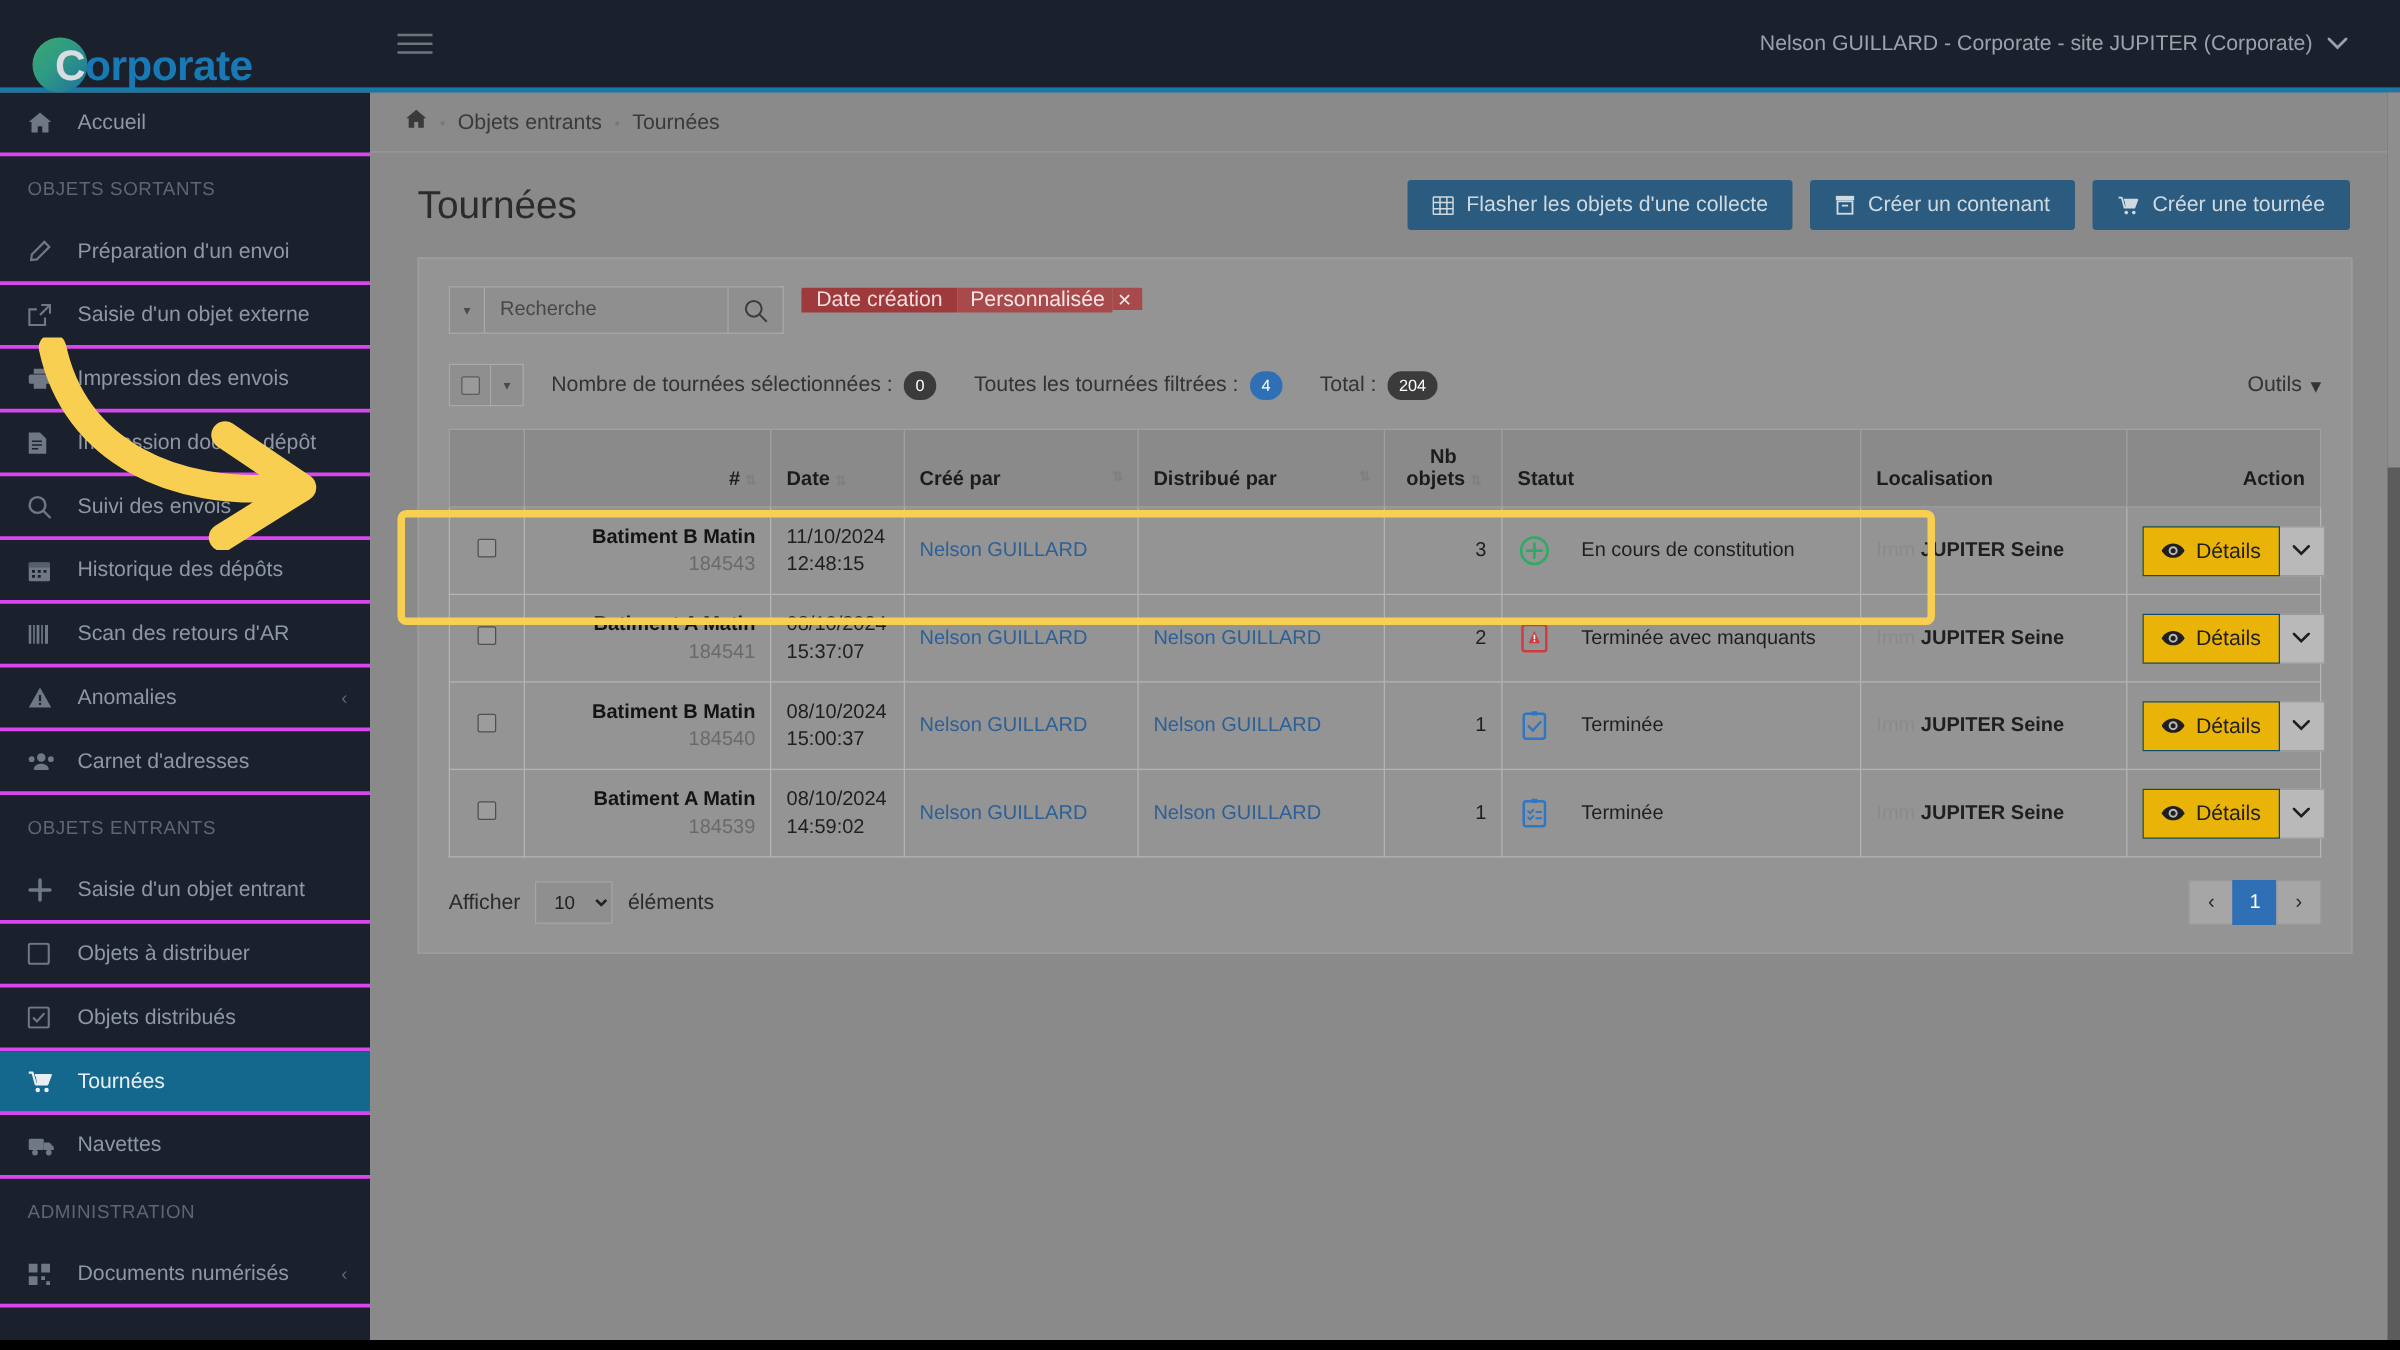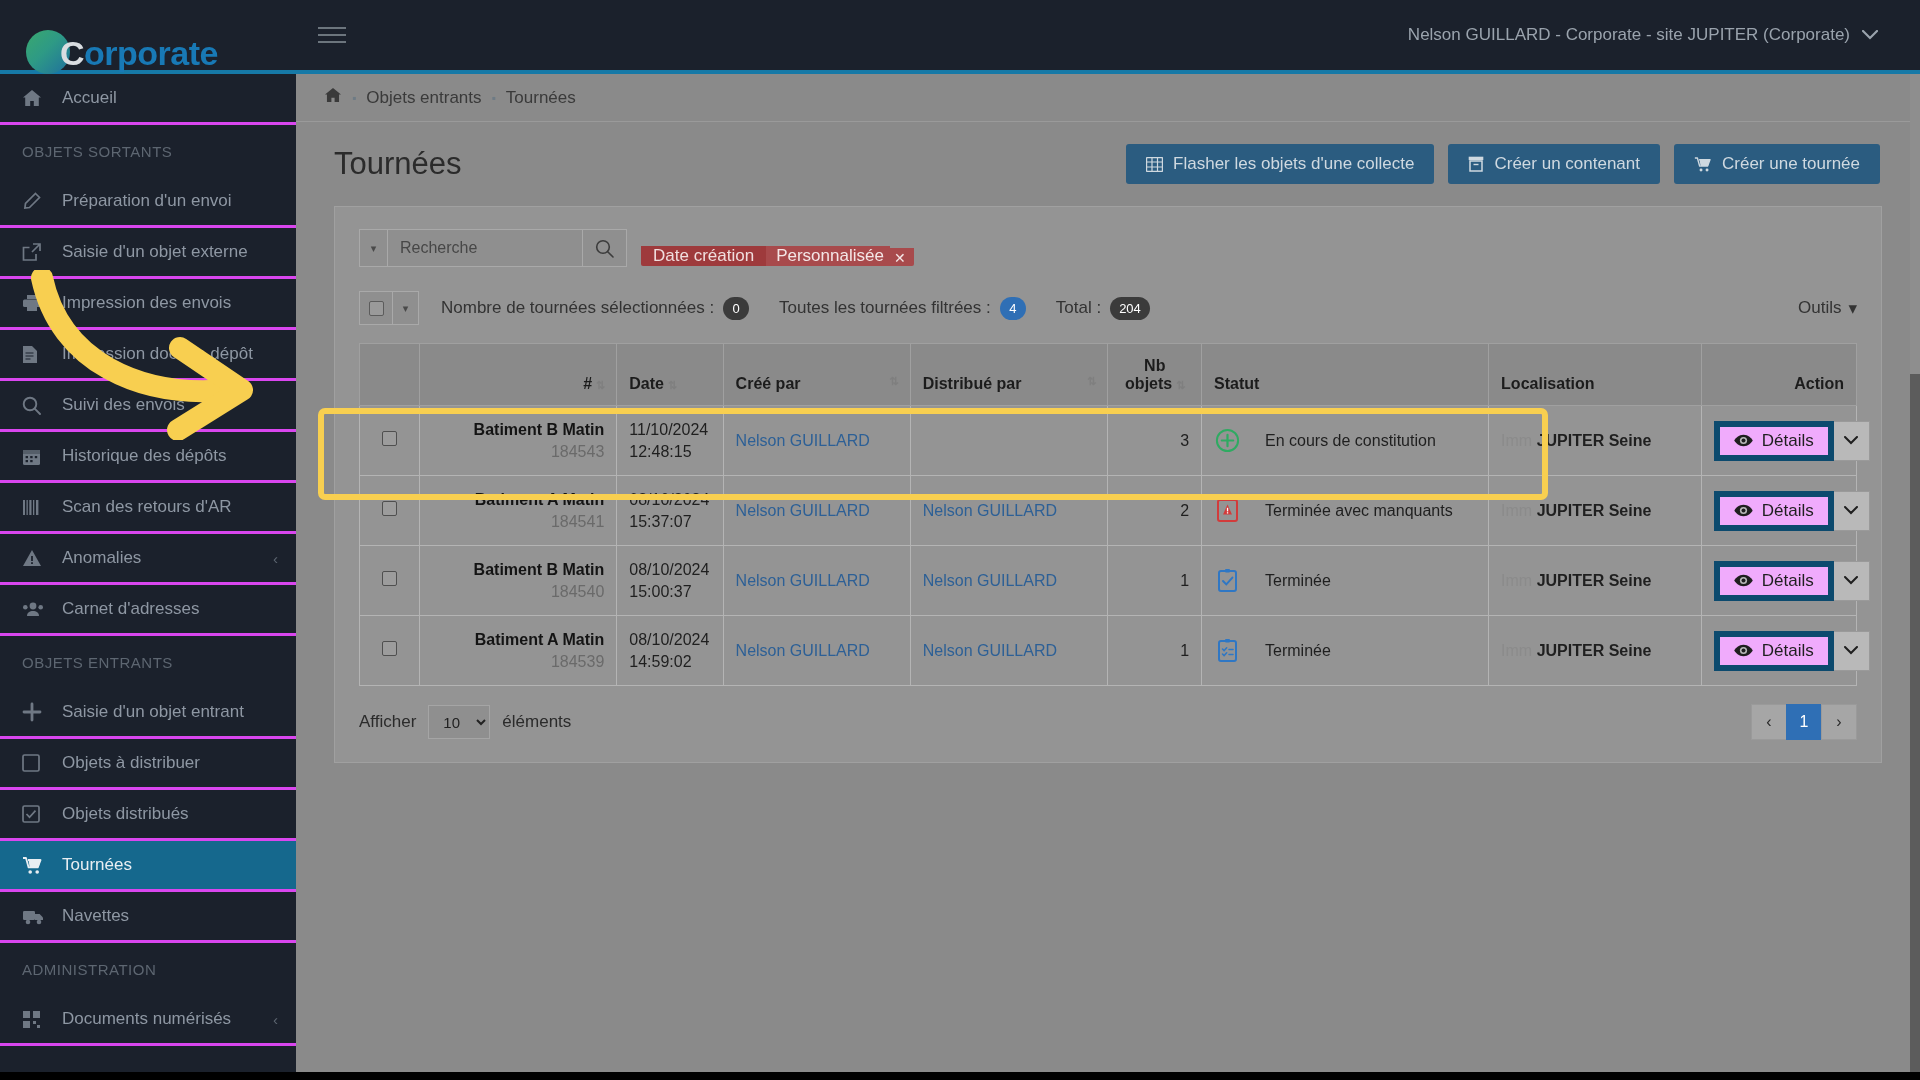--- a/index.html
+++ b/index.html
@@ -19,21 +19,21 @@
   .topbar {
     position: absolute; top: 0; left: 0;
     width: 1920px; height: 70px;
     background: #1b212c;
     display: flex; align-items: center;
     z-index: 5;
   }
   .brand {
     width: 296px; height: 70px;
     display: flex; align-items: center;
-    padding-left: 38px;
+    padding-left: 22px;
     position: relative;
     margin-top: 36px;
   }
   .logo-dot {
     width: 44px; height: 44px; border-radius: 50%;
     background: linear-gradient(135deg, #3aa86e 0%, #2e9a85 45%, #1f6f9e 100%);
     position: absolute; left: 26px; top: 12px;
   }
   .brand-text {
     position: relative; z-index: 2;
@@ -146,21 +146,21 @@
     color: #3c3c3c; font-size: 16px; padding: 0 12px;
     outline: none; font-family: "Liberation Sans", sans-serif;
   }
   .sg-input::placeholder { color: #474747; opacity: 1; }
   .sg-btn {
     width: 44px; background: #8f8f8f; border: 1px solid #a9a9a9;
     border-left: none; display: flex; align-items: center; justify-content: center;
     cursor: pointer; color: #3c3c3c;
   }
   .chip {
-    display: flex; align-items: flex-end; height: 36px;
+    display: flex; align-items: flex-start; height: 36px;
     font-size: 17px; border-radius: 2px; overflow: hidden;
   }
   .chip-a { background: #9e3a3c; color: #f0dede; display: flex; align-items: center; padding: 0 12px; }
   .chip-b { background: #a84a4c; color: #f4e6e6; display: flex; align-items: center; padding: 0 6px 0 10px; }
   .chip-x { color: #f4e6e6; font-size: 14px; padding: 2px 8px 0 4px; cursor: pointer; background: #a84a4c; display:flex; align-items:flex-start;}
 
   .count-row {
     display: flex; align-items: center; gap: 0;
     padding: 8px 24px 18px 24px;
   }
@@ -222,21 +222,21 @@
   .lnk { color: #2d6096; cursor: pointer; }
   td.cell-nb { text-align: right; }
   td.cell-statut { }
   .statut-inner { display: flex; align-items: center; gap: 25px; }
   .st-ico { width: 26px; height: 26px; flex: none; display: flex; align-items: center; justify-content: center; }
   td.cell-loc .imm { color: #8b8b8b; }
   td.cell-loc .loc-main { color: #1f1f1f; font-weight: bold; }
   td.cell-action { text-align: right; }
   .det-group { display: inline-flex; height: 40px; }
   .det-main {
-    background: #f0abfc; border: 6px solid #0c4a6e;
+    background: #eab308; border: 1px solid #0c4a6e;
     display: flex; align-items: center; gap: 9px;
     padding: 0 14px; font-size: 17px; color: #1f1f1f; cursor: pointer;
   }
   .det-caret {
     background: #b9b9b9; border: 1px solid #9a9a9a; border-left: none;
     width: 36px; display: flex; align-items: center; justify-content: center;
     font-size: 14px; color: #1f1f1f; cursor: pointer;
   }
 
   

